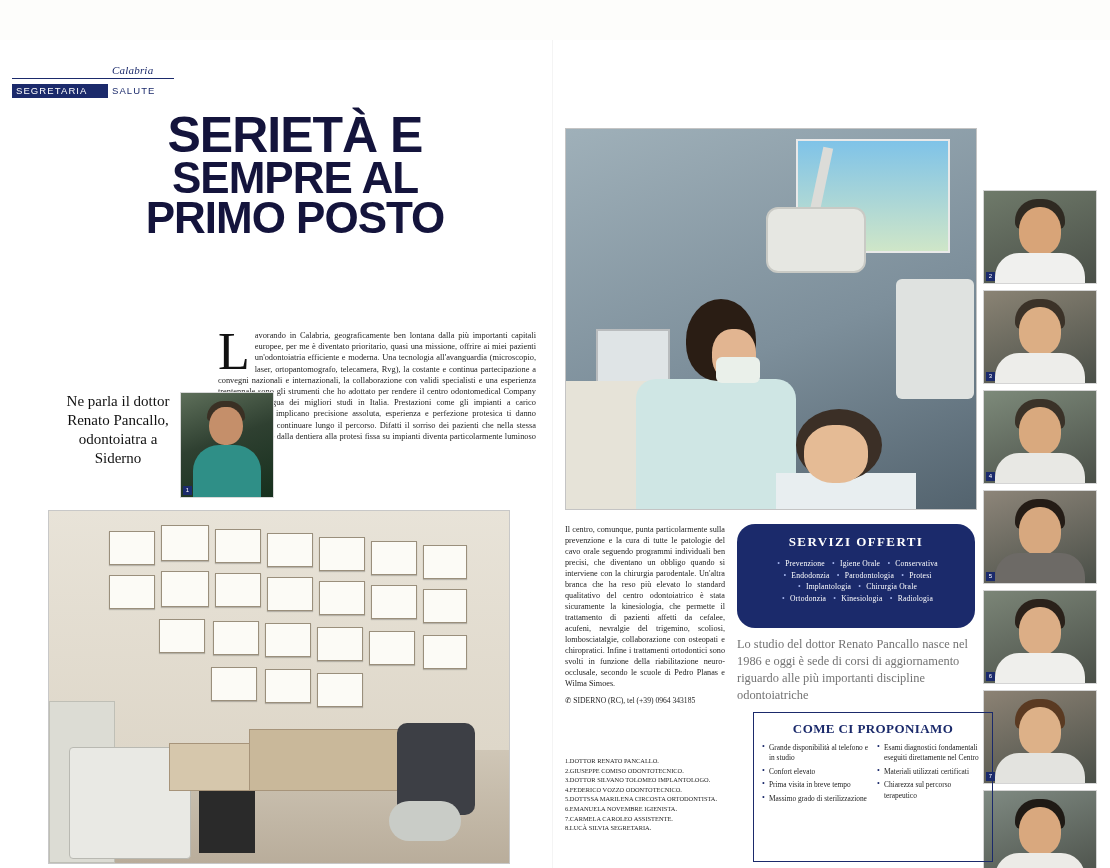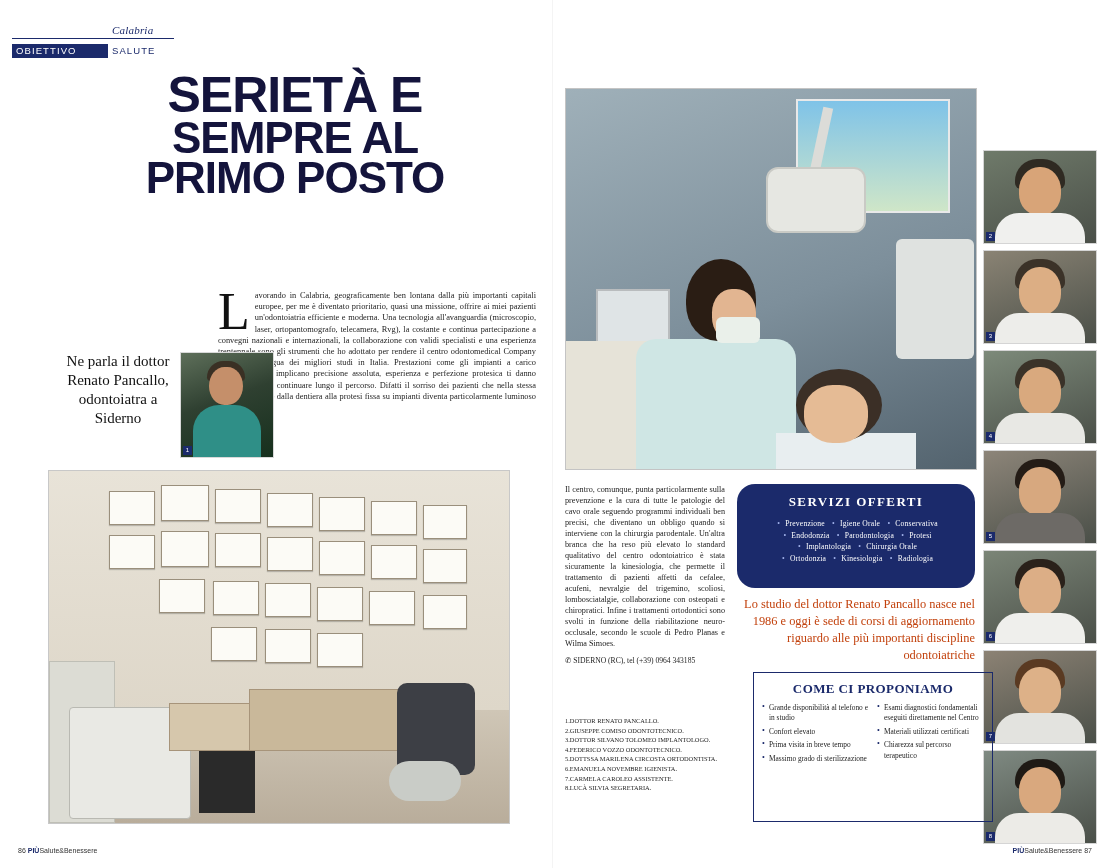--- a/index.html
+++ b/index.html
@@ -4,21 +4,21 @@
 <style>
   html,body{margin:0;padding:0;}
   body{
     width:1110px;height:868px;
     background:#fdfdfb;
     font-family:"Liberation Serif", serif;
     color:#1a1a1a;
     overflow:hidden;
     position:relative;
   }
-  .page{position:absolute;inset:0;}
+  .page{position:absolute;inset:0;margin-top:40px;}
   
   .left-page{position:absolute;left:0;top:0;width:553px;height:868px;background:#ffffff;}
   .right-page{position:absolute;left:553px;top:0;width:557px;height:868px;background:#ffffff;}
 
   
   .header-bar{position:absolute;left:12px;top:22px;width:160px;height:30px;}
   .hdr-block{position:absolute;left:0;top:22px;width:96px;height:14px;background:#1b2a6b;}
   .hdr-block2{position:absolute;left:96px;top:22px;width:66px;height:14px;background:#ffffff;}
   .hdr-rule{position:absolute;left:0;top:16px;width:162px;height:1px;background:#1b2a6b;}
   .hdr-calabria{position:absolute;left:100px;top:2px;font-style:italic;font-size:11px;color:#1b2a6b;letter-spacing:.2px;}
@@ -93,21 +93,21 @@
   .addr{margin-top:6px;font-size:7.6px;}
   .legend{position:absolute;left:12px;top:716px;width:180px;font-size:6.4px;line-height:9.6px;color:#1d1d1d;}
 
   
   .services{position:absolute;left:184px;top:484px;width:238px;height:104px;background:#1b2a6b;color:#fff;text-align:center;border-radius:18px;}
   .services h3{margin:10px 0 8px;font-size:13px;letter-spacing:1.4px;font-family:"Liberation Serif",serif;font-weight:700;}
   .services .line{font-size:7.6px;line-height:11.5px;letter-spacing:.2px;}
   .dot{color:#9fb0e8;padding:0 3px;}
 
   
-  .quote{position:absolute;left:184px;top:596px;width:238px;font-size:12.4px;line-height:17px;text-align:right;color:#c2410c;font-family:"Liberation Serif",serif;}
+  .quote{position:absolute;left:184px;top:596px;width:238px;font-size:12.4px;line-height:17px;text-align:left;color:#737373;font-family:"Liberation Serif",serif;}
 
   
   .prop{position:absolute;left:200px;top:672px;width:238px;height:148px;border:1.5px solid #1b2a6b;}
   .prop h4{margin:8px 0 6px;text-align:center;font-size:13px;color:#1b2a6b;letter-spacing:.4px;}
   .prop-cols{display:flex;gap:8px;padding:0 8px;justify-content:space-between;}
   .prop-col{width:50%;font-size:7.4px;line-height:10.4px;color:#1d1d1d;}
   .prop-col div{margin-bottom:3px;padding-left:7px;position:relative;}
   .prop-col div::before{content:"•";position:absolute;left:0;top:-1px;color:#1b2a6b;font-size:8px;}
 
   
@@ -121,21 +121,21 @@
 
 <div class="page">
 
   <div class="left-page">
 
     <div class="header-bar">
       <div class="hdr-rule"></div>
       <div class="hdr-calabria">Calabria</div>
       <div class="hdr-block"></div>
       <div class="hdr-block2"></div>
-      <div class="hdr-ob">OBIETTIVO</div>
+      <div class="hdr-ob">SEGRETARIA</div>
       <div class="hdr-sal">SALUTE</div>
     </div>
 
     <div class="headline">
       <div class="hl1">SERIETÀ E</div>
       <div class="hl3">SEMPRE AL</div>
       <div class="hl4">PRIMO POSTO</div>
     </div>
 
     <div class="intro">

